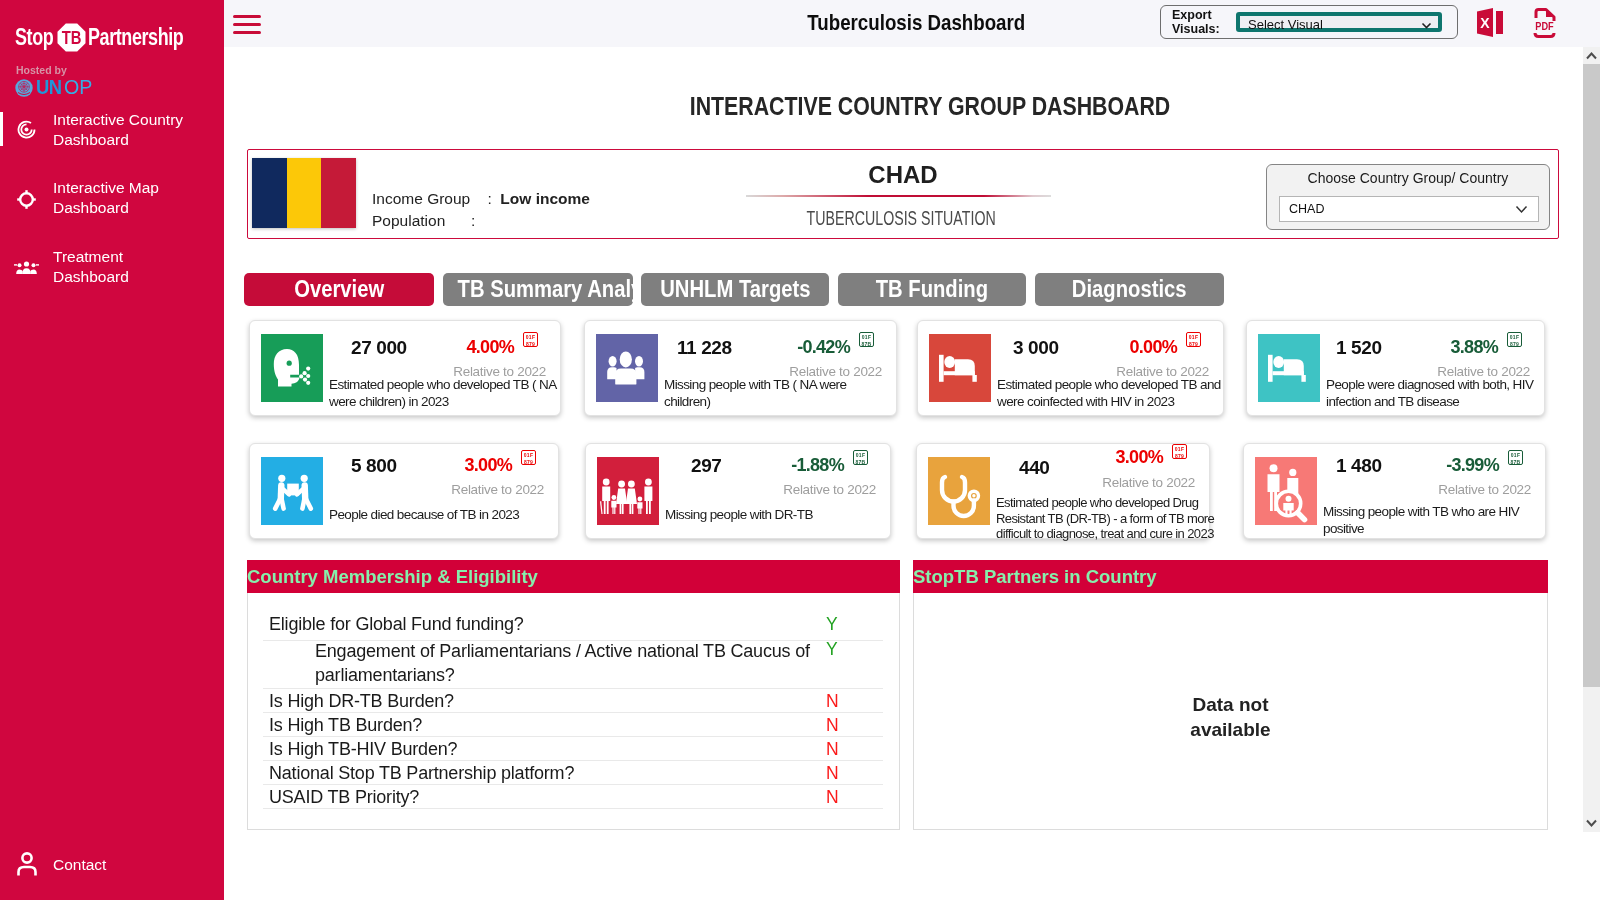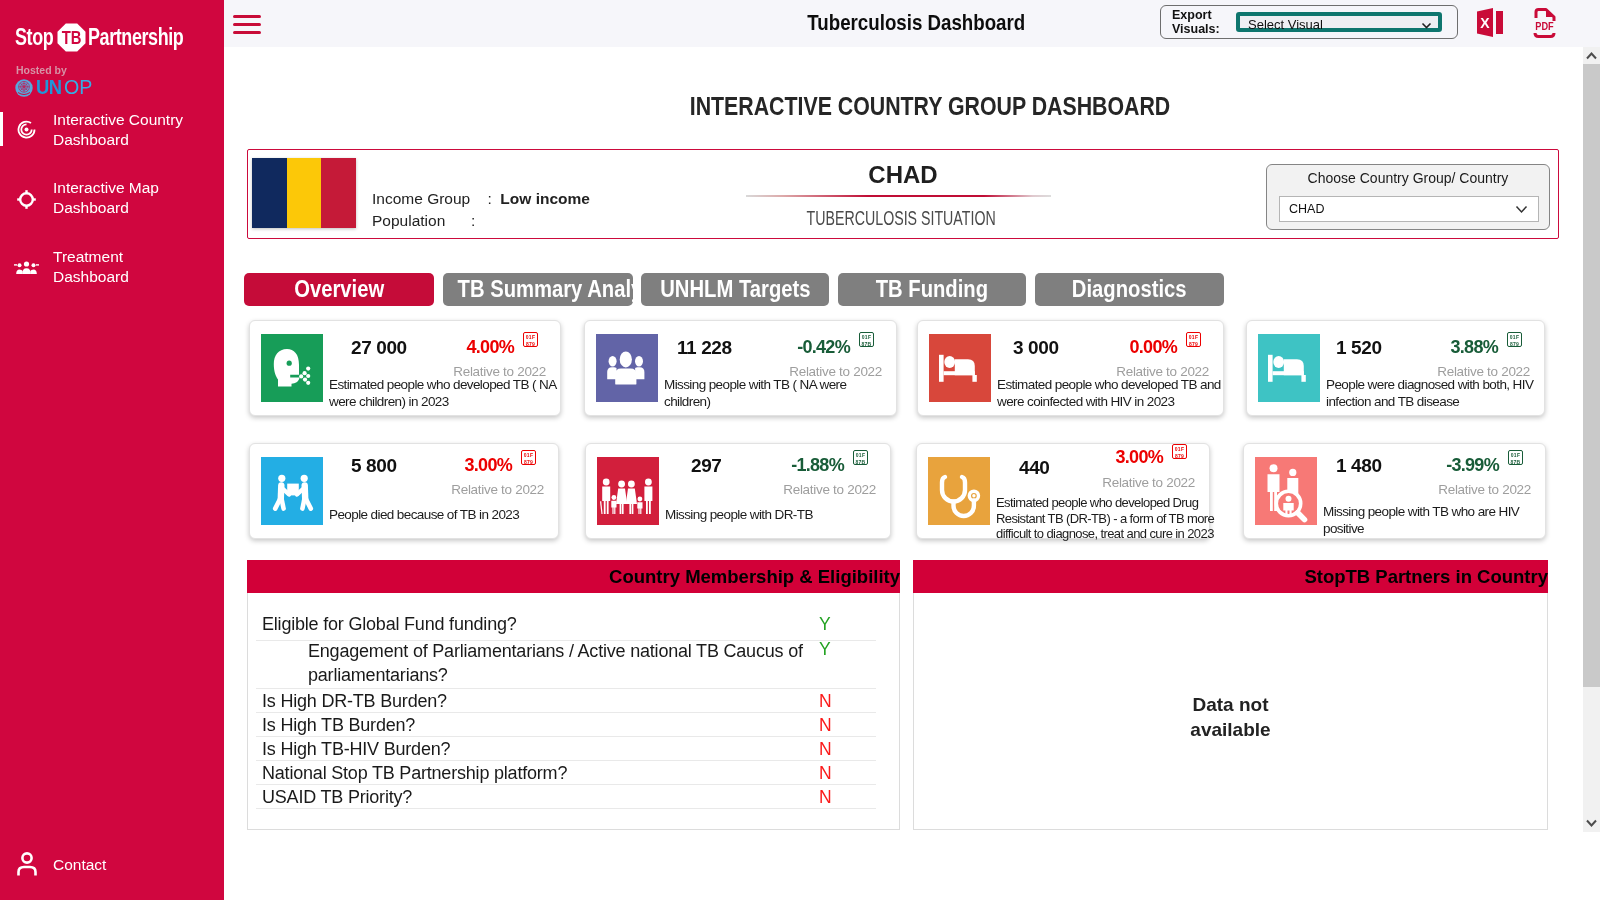--- a/index.html
+++ b/index.html
@@ -40,21 +40,21 @@
 .pct { position:absolute; font-weight:bold; font-size:18px; top:16px; right:46px; letter-spacing:-0.7px; }
 .pct.red { color:#EC0000; }
 .pct.grn { color:#185C38; }
 .tofu { position:absolute; top:11px; right:22px; width:15px; height:15px; border:1px solid; border-radius:2px; font-size:5px; font-weight:bold; line-height:6.5px; text-align:center; padding-top:1px; letter-spacing:0.3px; }
 .tofu.red { color:#EC0000; border-color:#EC0000; }
 .tofu.grn { color:#185C38; border-color:#185C38; }
 .rel { position:absolute; top:43px; right:14px; font-size:13.5px; color:#9E9E9E; letter-spacing:-0.3px; }
 .desc { position:absolute; left:79px; top:55px; font-size:13.5px; color:#1c1c1c; line-height:17px; letter-spacing:-0.6px; white-space:nowrap; }
 
 
-.phead { top:560px; height:33px; background:#D20038; color:#000000; font-weight:bold; font-size:18.5px; text-align:right; line-height:33px; }
+.phead { top:560px; height:33px; background:#D20038; color:#86efac; font-weight:bold; font-size:18.5px; text-align:left; line-height:33px; }
 .phead span { display:inline-block; transform:scaleX(1); transform-origin:center; white-space:nowrap; }
 .pbody { top:593px; height:237px; background:#fff; border:1px solid #DCDCDC; border-top:none; }
 .mrow { position:absolute; left:12px; font-size:18px; color:#1a1a1a; letter-spacing:-0.2px; }
 .mval { position:absolute; left:569px; font-size:17.5px; }
 .msep { position:absolute; left:6px; width:620px; height:1px; background:#E9E9E9; }
 .vy { color:#23A222; }
 .vn { color:#FB1A1A; }
 </style>
 </head>
 <body>
@@ -337,21 +337,21 @@
     <div class="tofu grn" style="top:6px;">01F<br>87B</div>
     <div class="rel" style="top:38px;">Relative to 2022</div>
     <div class="desc" style="top:59px;">Missing people with TB who are HIV<br>positive</div>
   </div>
 
   <div class="abs phead" style="left:247px; width:653px;"><span>Country Membership &amp; Eligibility</span></div>
   <div class="abs pbody" style="left:247px; width:653px;"></div>
   <div class="abs phead" style="left:913px; width:635px;"><span>StopTB Partners in Country</span></div>
   <div class="abs pbody" style="left:913px; width:635px;"></div>
 
-  <div class="abs" id="memb" style="left:250px; top:593px; width:653px; height:201px;">
+  <div class="abs" id="memb" style="left:257px; top:593px; width:653px; height:201px;">
     <div class="mrow" style="top:21px;">Eligible for Global Fund funding?</div>
       <div class="mval vy" style="top:21px;">Y</div>
     <div class="msep" style="top:47px;"></div>
     <div class="mrow" style="top:46px; width:525px; line-height:24px; white-space:normal;margin-left:46px;">Engagement of Parliamentarians / Active national TB Caucus of parliamentarians?</div>
       <div class="mval vy" style="top:46px;">Y</div>
     <div class="msep" style="top:95px;"></div>
     <div class="mrow" style="top:98px;">Is High DR-TB Burden?</div>
       <div class="mval vn" style="top:98px;">N</div>
     <div class="msep" style="top:119px;"></div>
     <div class="mrow" style="top:122px;">Is High TB Burden?</div>

